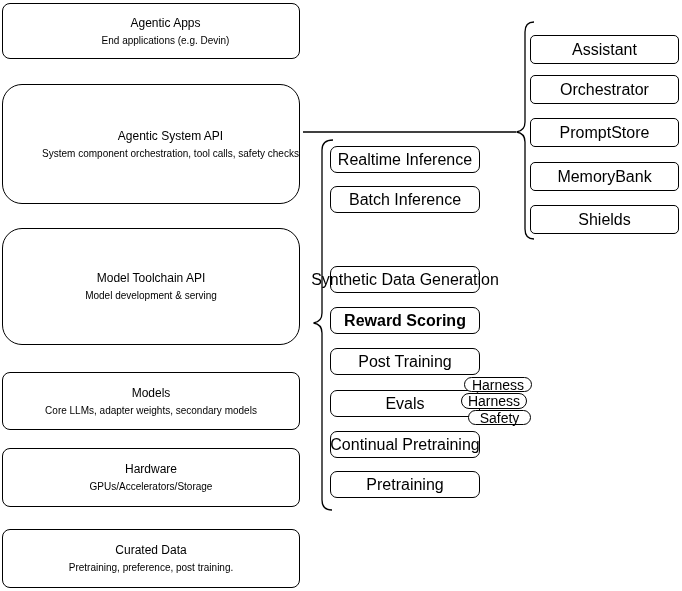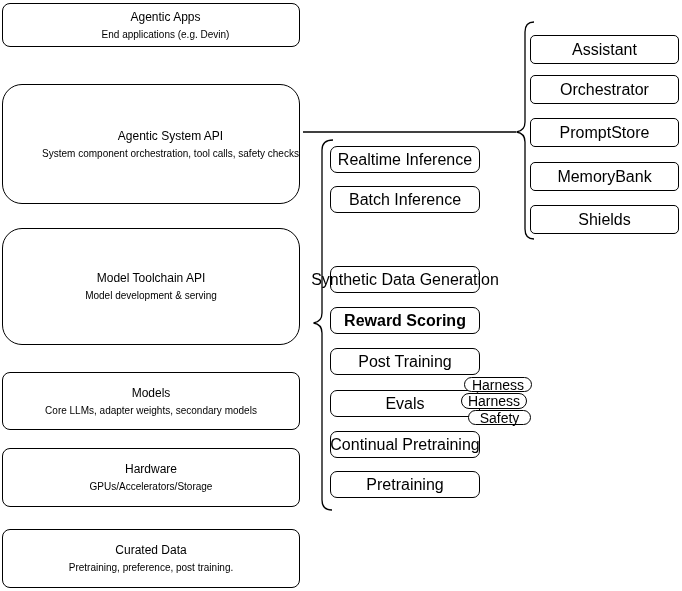--- a/index.html
+++ b/index.html
@@ -95,21 +95,21 @@
 <body>
 
 <div class="canvas">
 
   <svg class="layer" width="682" height="591" viewBox="0 0 682 591">
     <path d="M303 132 L516 132" fill="none" stroke="#000000" stroke-width="1.3"></path>
     <path d="M534 22 C527.5 22 525 25.5 525 32 L525 122 C525 127.5 523 131 516.5 132 C523 133 525 136.5 525 142 L525 229 C525 235.5 527.5 239 534 239" fill="none" stroke="#000000" stroke-width="1.3"></path>
     <path d="M333 140 C325.5 140 322 143.5 322 150 L322 313 C322 318.5 320 322 313.5 323 C320 324 322 327.5 322 333 L322 500 C322 506.5 325 510 332 510" fill="none" stroke="#000000" stroke-width="1.3"></path>
   </svg>
 
-  <div class="node stack-node" style="top:3px;height:44px;padding-left:37px;">
+  <div class="node stack-node" style="top:3px;height:56px;padding-left:37px;">
     <div class="title">Agentic Apps</div>
     <div class="subtitle">End applications (e.g. Devin)</div>
   </div>
 
   <div class="node stack-node big" style="top:84px;height:120px;padding-left:47px;">
     <div class="title">Agentic System API</div>
     <div class="subtitle">System component orchestration, tool calls, safety checks</div>
   </div>
 
   <div class="node stack-node" style="top:372px;height:58px;">

